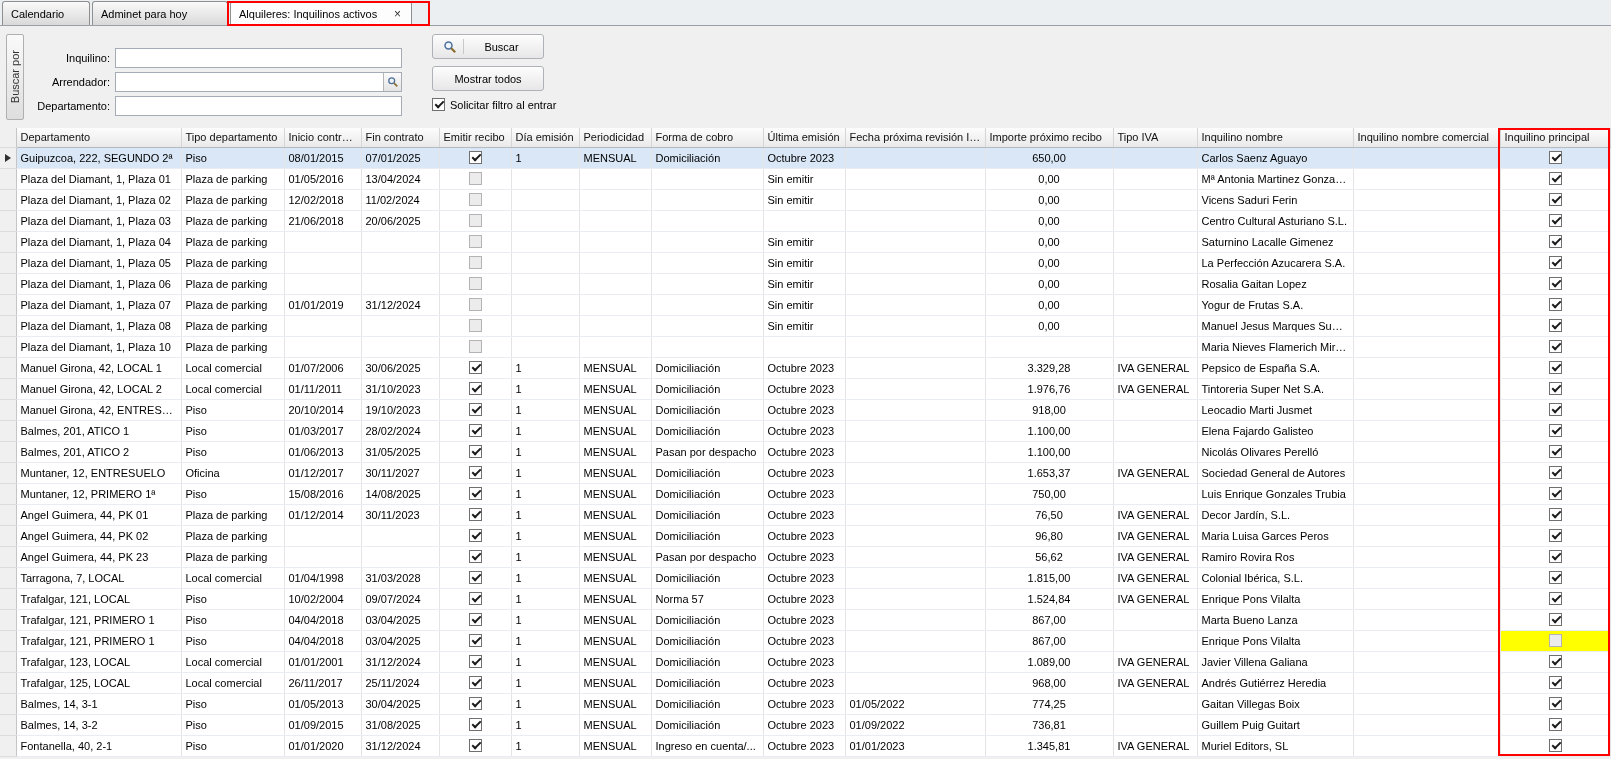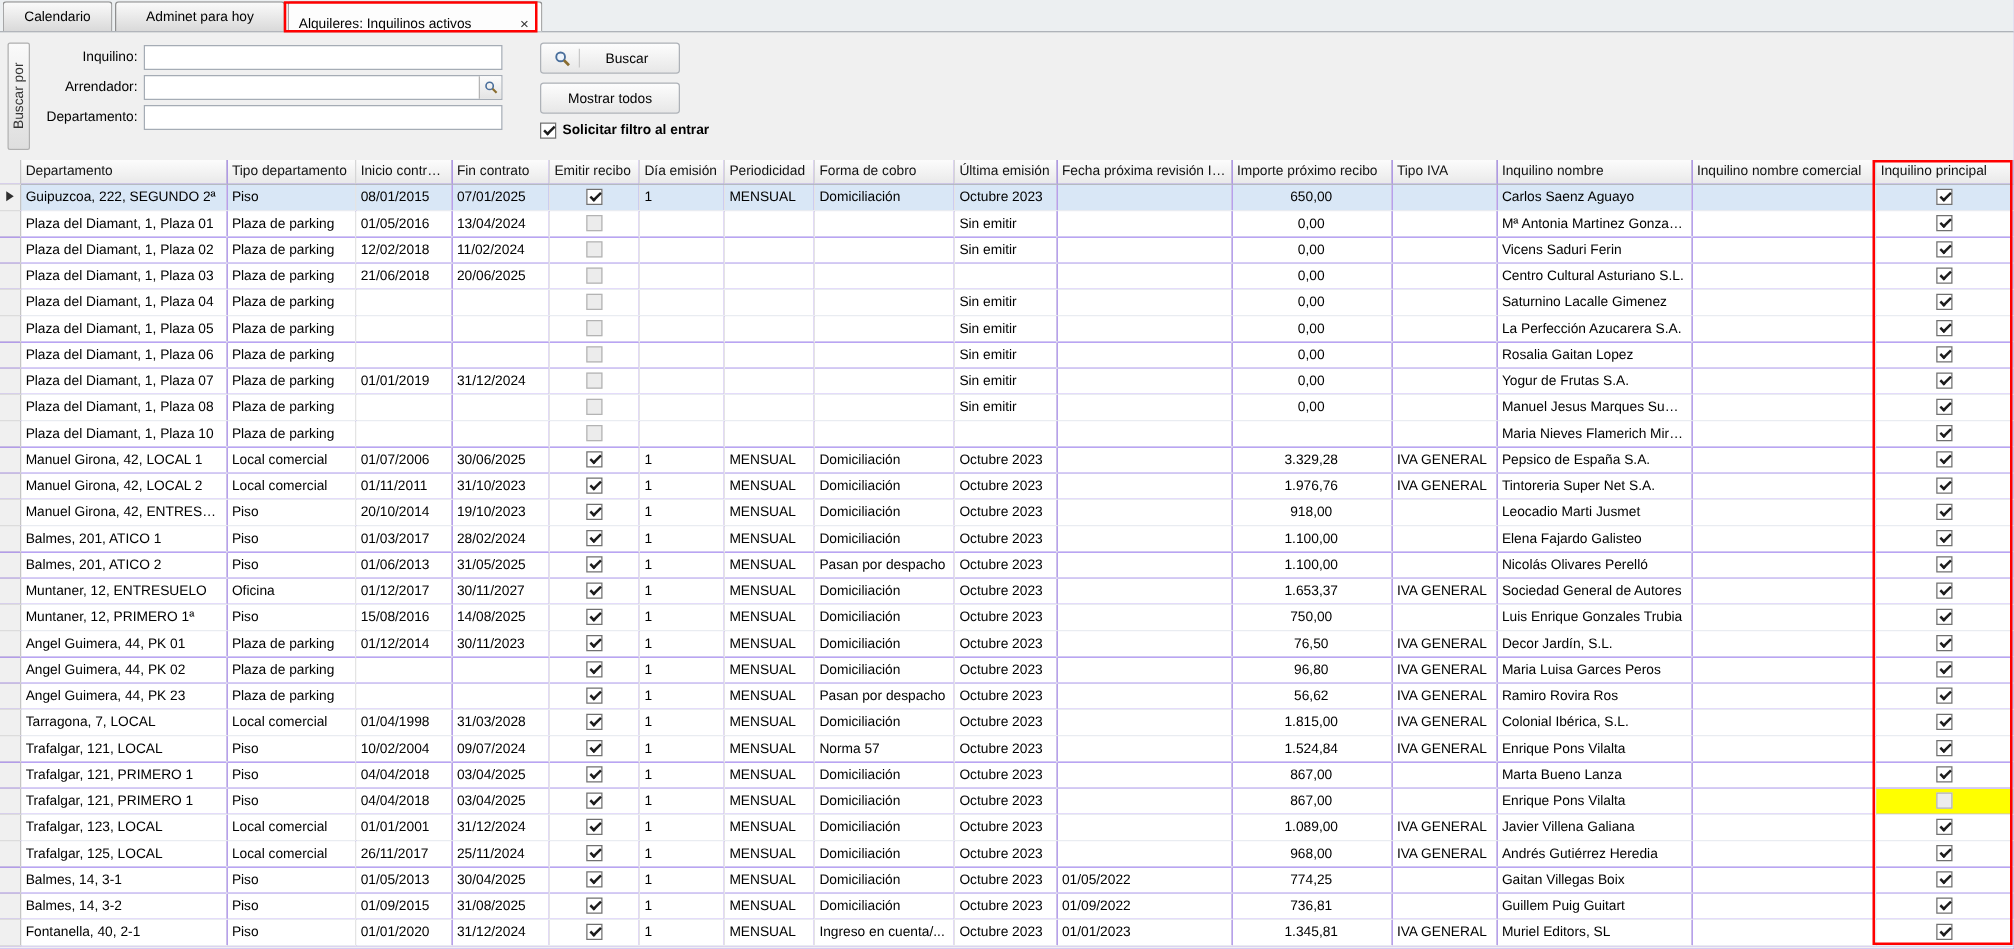--- a/index.html
+++ b/index.html
@@ -19,46 +19,46 @@
     background:#eceff1;
     border-bottom:1px solid #9aa0a6;
     display:flex;
     align-items:flex-end;
     padding-left:2px;
   }
   .tab {
     height:24px;
     display:flex;
     align-items:center;
-    justify-content:center;
+    justify-content:flex-start;
     gap:8px;
     border:1px solid #8f8f8f;
     border-bottom:none;
     border-radius:3px 3px 0 0;
     background:linear-gradient(#fafafa,#d9d9d9);
     margin-right:2px;
     padding:0 8px;
     white-space:nowrap;
     cursor:default;
   }
   .tab.t1 { width:88px; }
   .tab.t2 { width:136px; }
-  .tab.t3 { width:204px; height:24px; background:#fdfdfd; justify-content:space-between;align-items:flex-end; }
+  .tab.t3 { width:182px; height:24px; background:#fdfdfd; justify-content:space-between; }
   .closex { color:#333; font-size:12px; line-height:1; padding:0 2px; }
 
   
   .search-panel { position:relative; height:102px; background:#f0f0f0; }
   .vlabel {
     position:absolute; left:6px; top:8px; width:18px; height:86px;
     border:1px solid #b0b0b0; border-radius:2px;
     background:linear-gradient(#fafafa,#dedede);
     display:flex; align-items:center; justify-content:center;
   }
   .vlabel span { writing-mode:vertical-rl; transform:rotate(180deg); color:#333; font-size:11px; }
-  .fields { position:absolute; left:30px; top:8px; }
+  .fields { position:absolute; left:30px; top:20px; }
   .frow { display:flex; align-items:center; height:24px; }
   .frow label { width:80px; text-align:right; margin-right:5px; }
   .tinput {
     width:287px; height:20px;
     border:1px solid #a5acb5; background:#fff;
     font-family:"Liberation Sans", sans-serif; font-size:11px;
     padding:0 3px;
   }
   .inputwrap { position:relative; display:inline-block; }
   .lookupbtn {
@@ -71,21 +71,21 @@
   .btn {
     display:flex; align-items:center; gap:6px;
     width:112px; height:25px;
     border:1px solid #aeb2b8; border-radius:3px;
     background:linear-gradient(#fdfdfd,#e7e7e7);
     font-family:"Liberation Sans", sans-serif; font-size:11px;
     padding:0 10px; margin-bottom:7px; cursor:default;
   }
   .btn .btxt { flex:1; text-align:center; }
   .btnsep { width:1px; height:15px; background:#c9c9c9; }
-  .filter-check { display:flex; gap:5px; margin-top:6px;font-weight:bold; }
+  .filter-check { display:flex; align-items:center; gap:5px; margin-top:6px; }
 
   
   .cb {
     display:inline-block; width:13px; height:13px;
     border:1px solid #707070; background:#fff;
     position:relative; vertical-align:middle; flex:none;
   }
   .cb.checked::after {
     content:""; position:absolute; left:2px; top:2px;
     width:7px; height:3px;

